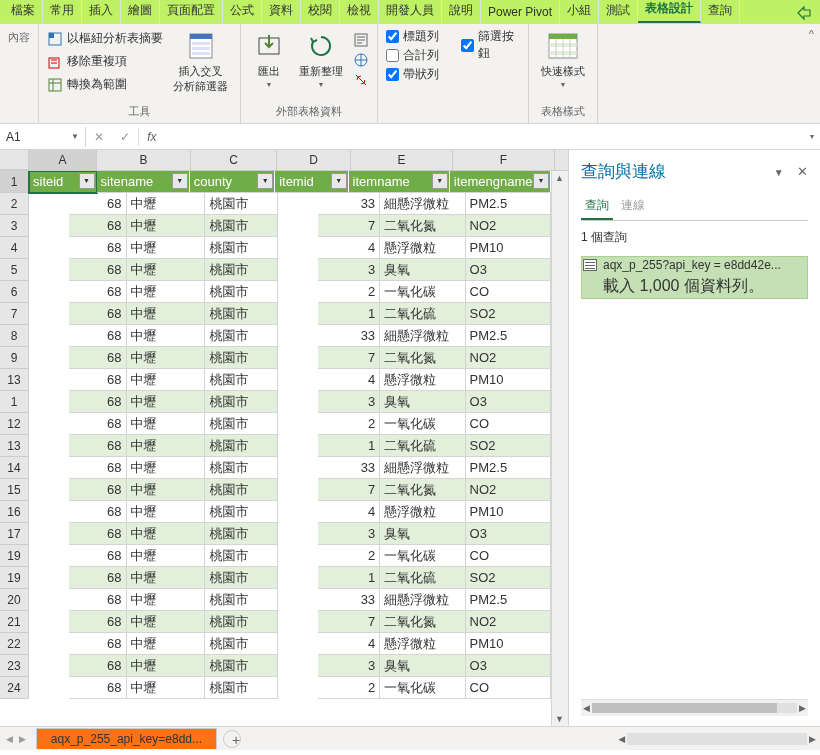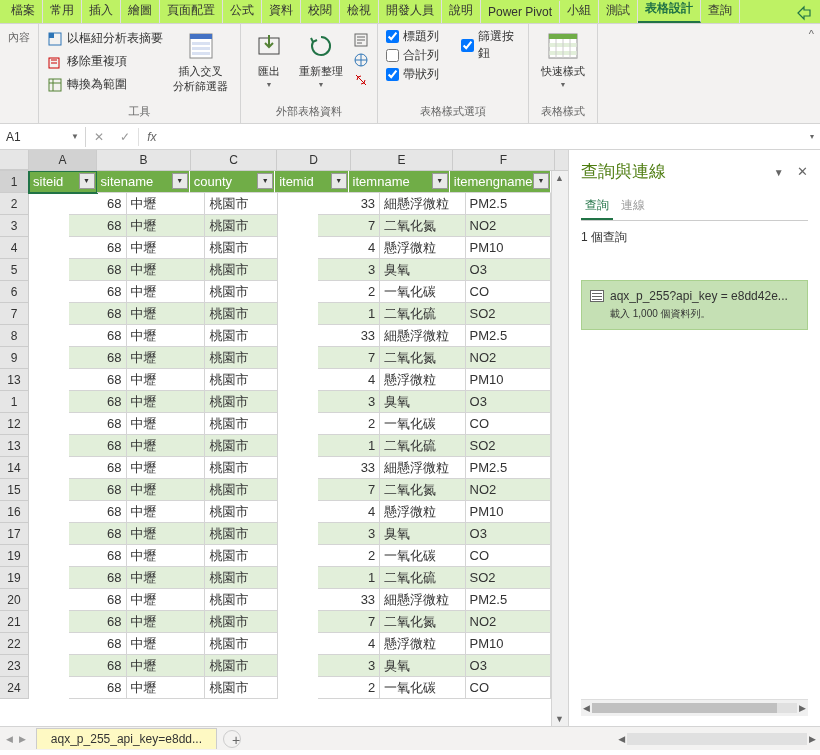--- a/index.html
+++ b/index.html
@@ -64,41 +64,41 @@
     .selected-cell { outline: 2px solid #217346; outline-offset: -1px; }
     
     
     .sheet-scroll-v { width: 17px; background: #f0f0f0; border-left: 1px solid #d4d4d4; position: relative; }
     .sheet-scroll-v::before { content: "▲"; position: absolute; top: 2px; left: 3px; font-size: 9px; color: #666; }
     .sheet-scroll-v::after { content: "▼"; position: absolute; bottom: 2px; left: 3px; font-size: 9px; color: #666; }
     
     
     .side-panel { width: 252px; border-left: 1px solid #d4d4d4; background: #fff; padding: 10px 12px; display: flex; flex-direction: column; }
     .panel-header { display: flex; justify-content: space-between; align-items: center; margin-bottom: 10px; }
-    .panel-title { font-size: 17px; color: #4d7c0f; }
+    .panel-title { font-size: 17px; color: #0369a1; }
     .panel-close { font-size: 13px; cursor: pointer; color: #666; }
     .panel-dd { font-size: 10px; color: #666; margin-right: 10px; }
     .panel-tabs { display: flex; gap: 4px; border-bottom: 1px solid #ccc; margin-bottom: 8px; }
     .panel-tab { padding: 4px 4px; font-size: 12px; cursor: pointer; }
     .panel-tab.active { color: #217346; border-bottom: 2px solid #217346; }
     .panel-tab.inactive { color: #999; }
     .panel-count { font-size: 12px; margin-bottom: 10px; }
-    .query-item { background: #c5e0b4; padding: 8px; border: 1px solid #a9d08e; margin-top: 24px; }
+    .query-item { background: #c5e0b4; padding: 1px; border: 1px solid #a9d08e; }
     .query-name { font-size: 12px; display: flex; align-items: center; gap: 6px; margin-bottom: 4px; }
     .query-icon { width: 14px; height: 12px; border: 1px solid #666; display: inline-block; position: relative; background: #fff; }
     .query-icon::before { content: ""; position: absolute; top: 2px; left: 1px; right: 1px; height: 1px; background: #666; box-shadow: 0 3px 0 #666, 0 6px 0 #666; }
-    .query-status { font-size: 10px; padding-left: 20px; }
+    .query-status { font-size: 16px; padding-left: 20px; }
     .panel-scroll { margin-top: auto; height: 17px; background: #f0f0f0; border-top: 1px solid #ddd; display: flex; align-items: center; justify-content: space-between; padding: 0 2px; font-size: 9px; color: #666; }
     .panel-scroll-track { flex: 1; margin: 0 2px; height: 10px; background: #e0e0e0; position: relative; }
     .panel-scroll-thumb { position: absolute; left: 0; width: 90%; height: 100%; background: #c0c0c0; }
     
     
     .sheet-tabs { display: flex; align-items: center; border-top: 1px solid #d4d4d4; height: 24px; background: #f3f2f1; }
     .sheet-nav { display: flex; padding: 0 6px; gap: 6px; color: #999; font-size: 9px; }
-    .sheet-tab { background: #fef9c3; border: 1px solid #ccc; border-bottom: none; padding: 3px 14px; font-size: 12px; margin-left: 4px; }
+    .sheet-tab { background: #f97316; border: 1px solid #ccc; border-bottom: none; padding: 3px 14px; font-size: 12px; margin-left: 4px; }
     .sheet-add { padding: 2px 8px; color: #666; font-size: 14px; border: 1px solid #ccc; border-radius: 50%; width: 18px; height: 18px; line-height: 14px; text-align: center; margin-left: 6px; }
     .sheet-tabs-scroll { margin-left: auto; display: flex; align-items: center; gap: 2px; padding-right: 4px; color: #666; font-size: 9px; }
     
     .col-A { width: 68px; }
     .col-B { width: 94px; }
     .col-C { width: 86px; }
     .col-D { width: 74px; }
     .col-E { width: 102px; }
     .col-F { width: 102px; }
     
@@ -246,21 +246,20 @@
             <span>帶狀列</span>
           </label>
       </div>
       <div class="ribbon-group-content">
         <label class="checkbox-item">
             <input type="checkbox" checked="" style="">
             <span>篩選按鈕</span>
           </label>
       </div>
     </div>
-    <div class="ribbon-group-label">表格樣式選項</div>
   </div>
 
   <div class="ribbon-group">
     <div class="ribbon-big-btn">
       <div class="ribbon-big-icon">
           <svg width="32" height="28">
             <rect x="2" y="2" width="28" height="24" fill="#fff" stroke="#888"></rect>
             <rect x="2" y="2" width="28" height="5" fill="#70ad47"></rect>
             <rect x="2" y="11" width="28" height="4" fill="#e2efda"></rect>
             <rect x="2" y="19" width="28" height="4" fill="#e2efda"></rect>

